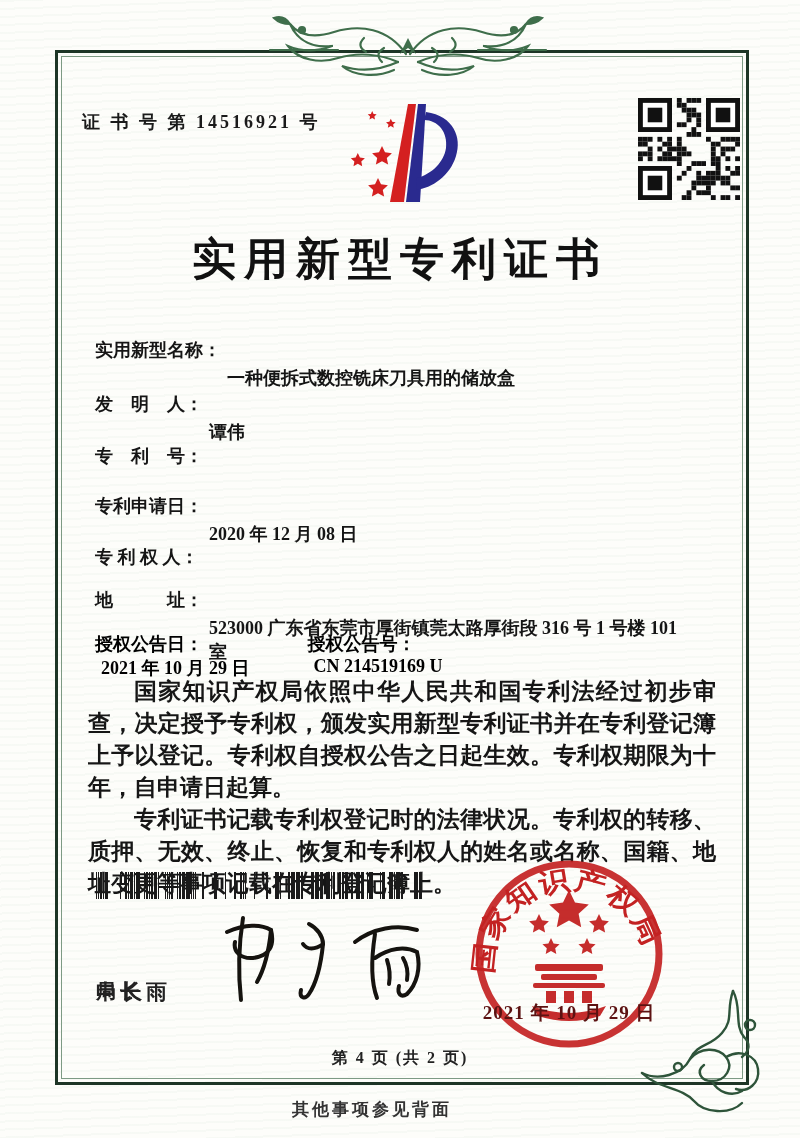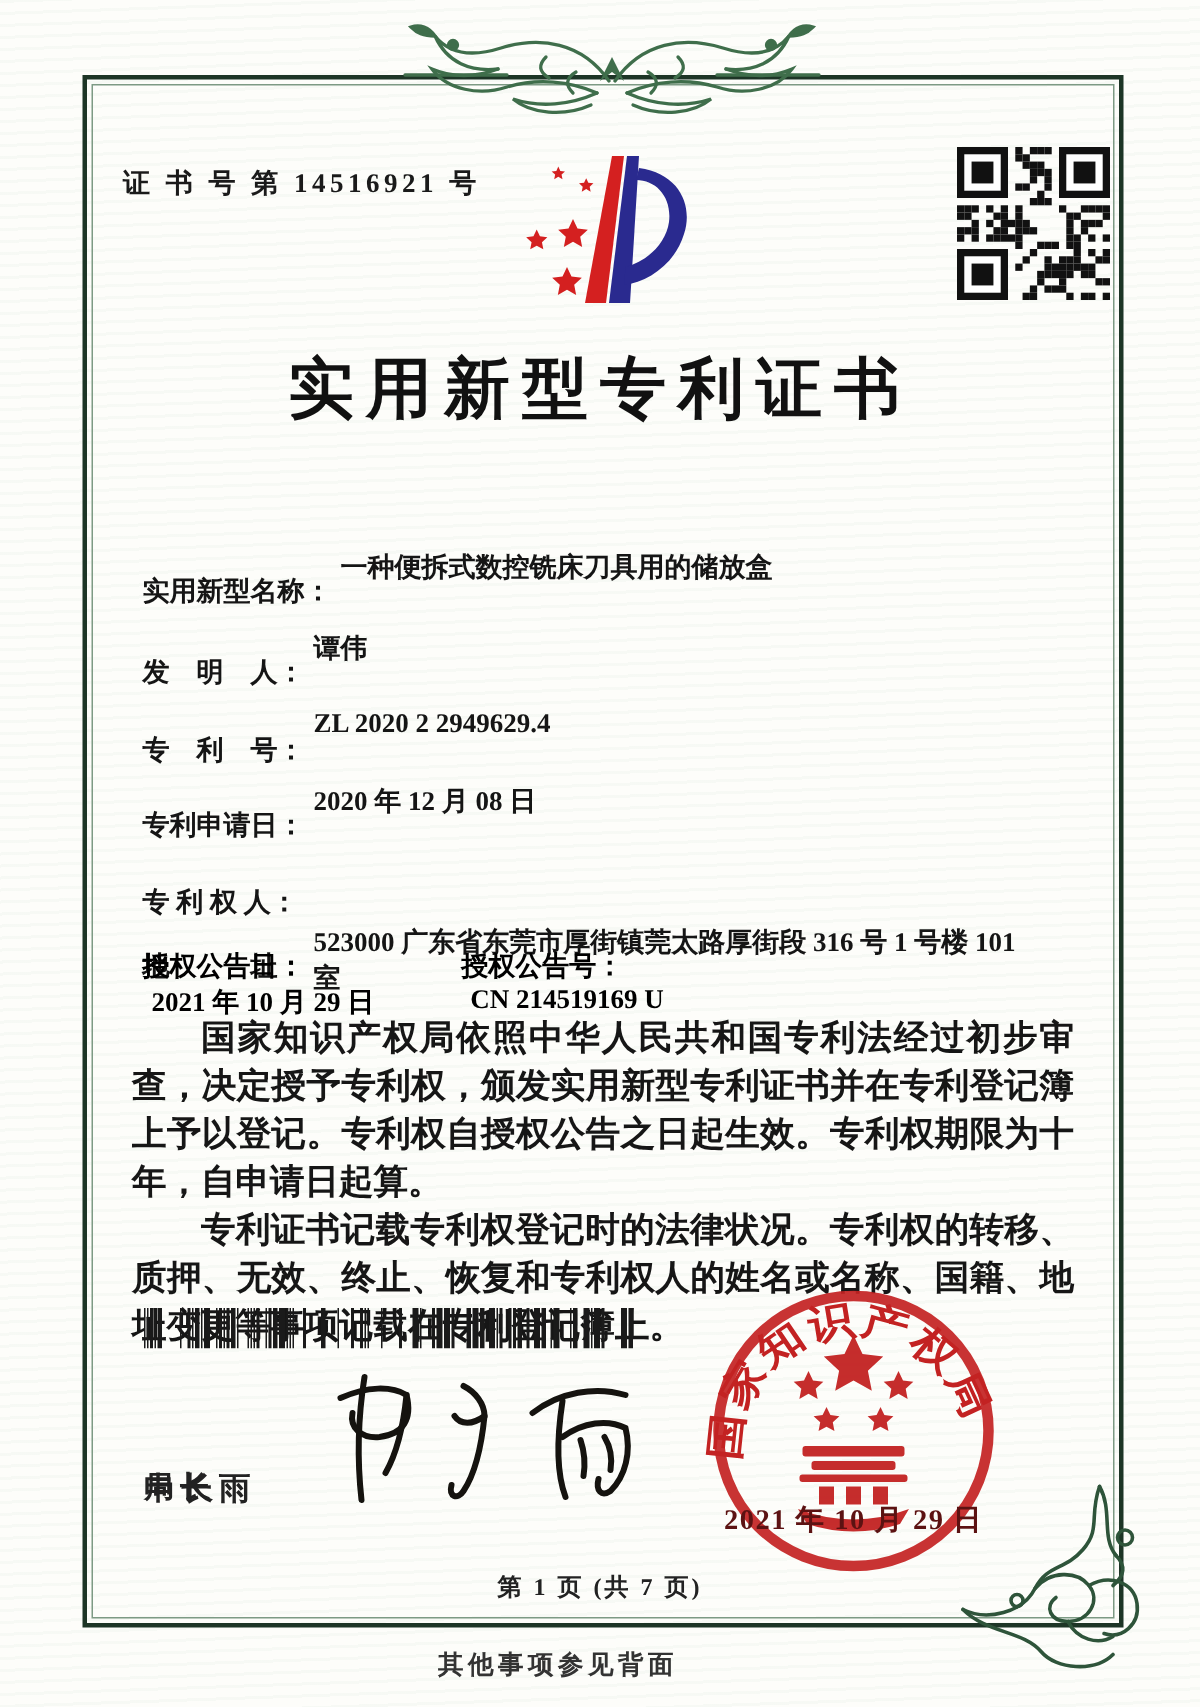--- a/index.html
+++ b/index.html
@@ -30,21 +30,21 @@
     position:absolute;left:82px;top:110px;
     font-size:18px;font-weight:bold;color:#1a1a1a;letter-spacing:3px;
   }
   .qr{position:absolute;left:638px;top:98px;width:102px;height:102px;}
   .logo{position:absolute;left:338px;top:90px;width:126px;height:128px;}
   .title{
     position:absolute;left:0;top:230px;width:800px;text-align:center;
     font-size:44px;font-weight:bold;color:#111;letter-spacing:8px;
   }
   .field{position:absolute;left:95px;width:620px;font-size:18px;color:#151515;display:flex;}
-  .field .lbl{font-weight:bold;white-space:pre;flex:0 0 auto;margin-top:44px;}
+  .field .lbl{font-weight:bold;white-space:pre;flex:0 0 auto;}
   .field .val{font-weight:bold;margin-left:6px;max-width:470px;margin-top:28px;}
   .grant-row{position:absolute;left:95px;top:632px;width:640px;display:flex;font-size:18px;}
   .grant-row .pair{display:flex;flex-direction:column;}
   .grant-row .pair.second{margin-left:58px;}
   .grant-row .lbl{font-weight:bold;white-space:pre;}
   .grant-row .val{font-weight:bold;margin-left:6px;}
   .paras{position:absolute;left:88px;top:676px;width:628px;font-size:23px;
     color:#161616;line-height:32px;font-weight:600;}
   .paras p{margin:0;text-indent:2em;text-align:justify;}
   .barcode{position:absolute;left:96px;top:872px;width:332px;height:27px;}
@@ -259,21 +259,20 @@
   <div class="field" style="top:338px">
     <span class="lbl">实用新型名称：</span>
     <span class="val">一种便拆式数控铣床刀具用的储放盒</span>
   </div>
   <div class="field" style="top:392px">
     <span class="lbl">发　明　人：</span>
     <span class="val">谭伟</span>
   </div>
   <div class="field" style="top:444px">
     <span class="lbl">专　利　号：</span>
-    <span class="val">ZL 2020 2 2949629.4</span>
   </div>
   <div class="field" style="top:494px">
     <span class="lbl">专利申请日：</span>
     <span class="val">2020 年 12 月 08 日</span>
   </div>
   <div class="field" style="top:545px">
     <span class="lbl">专 利 权 人：</span>
   </div>
   <div class="field" style="top:588px">
     <span class="lbl">地　　　址：</span>
@@ -402,16 +401,16 @@
       <rect x="79" y="118" width="56" height="6" rx="2"></rect>
       <rect x="71" y="127" width="72" height="5" rx="2"></rect>
       <rect x="84" y="135" width="10" height="12"></rect>
       <rect x="102" y="135" width="10" height="12"></rect>
       <rect x="120" y="135" width="10" height="12"></rect>
       <path d="M70 150 q37 14 74 0 l-6 10 q-31 10 -62 0 Z"></path>
     </g>
   </svg>
   <div class="seal-date">2021 年 10 月 29 日</div>
 
-  <div class="page-info">第 1 页 (共 7 页)</div>
+  <div class="page-info">第 4 页 (共 2 页)</div>
   <div class="back-note">其他事项参见背面</div>
 
 </div>
 
 </body></html>

